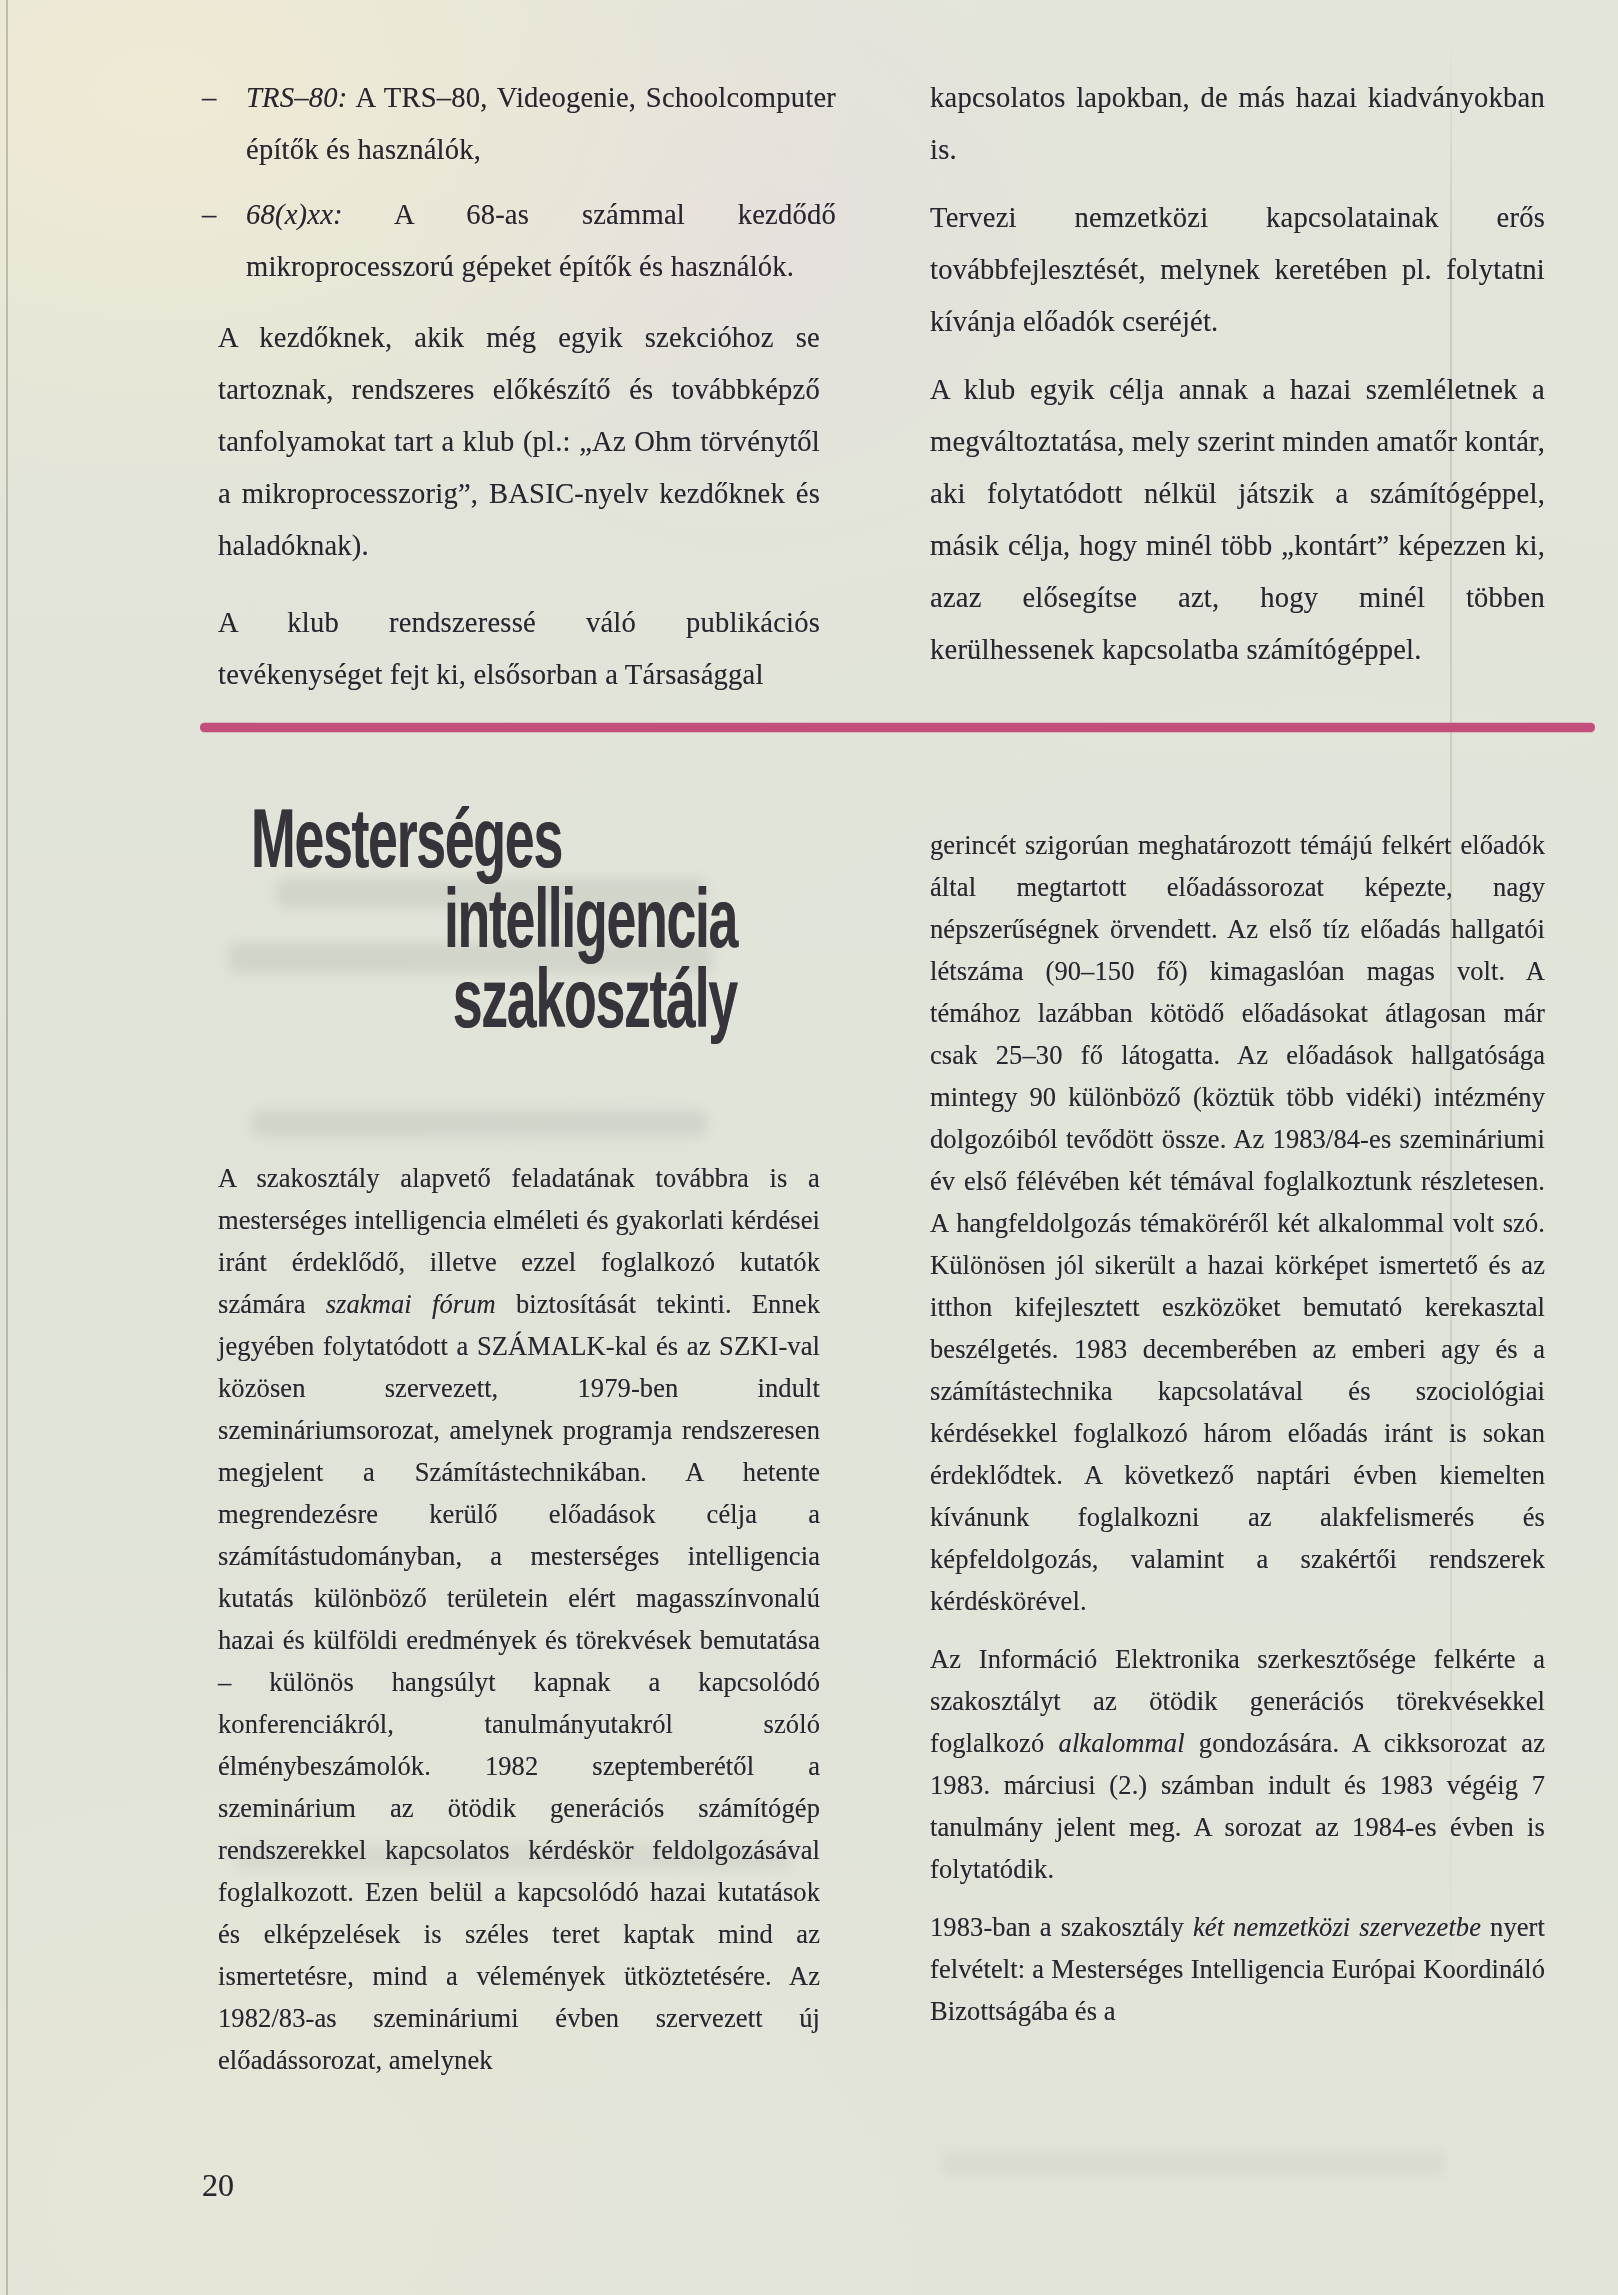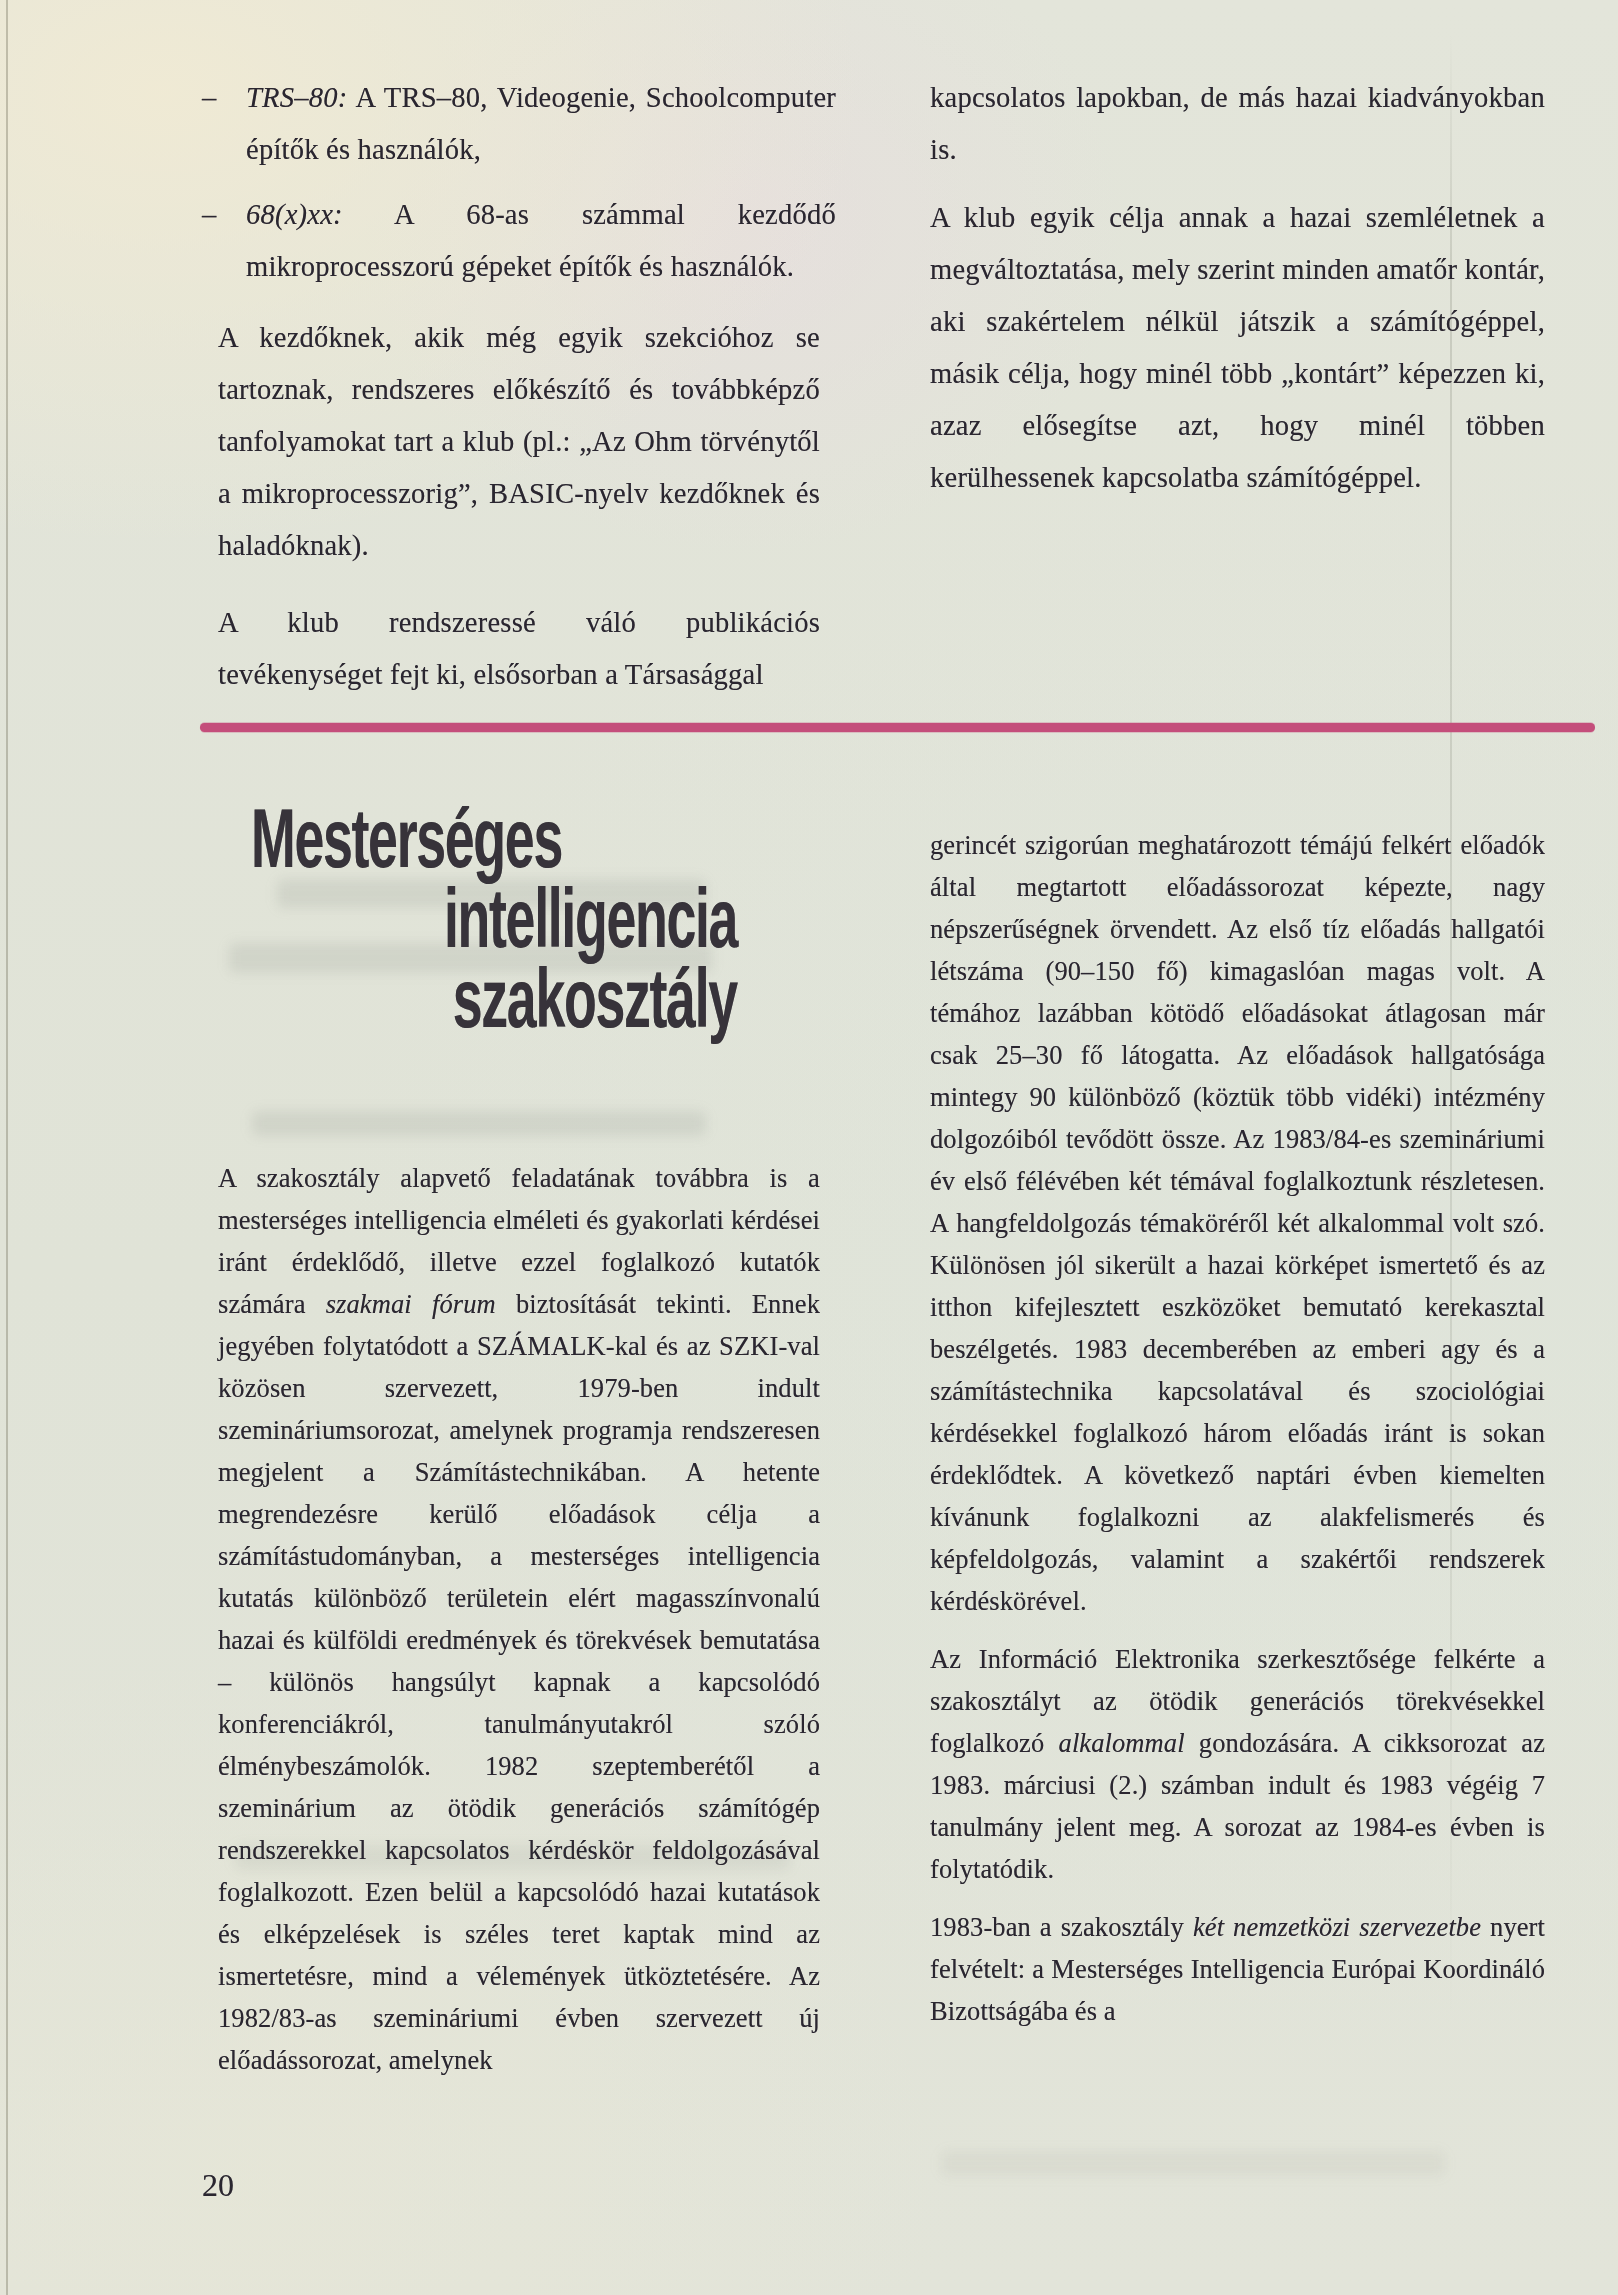--- a/index.html
+++ b/index.html
@@ -152,21 +152,22 @@
         <div class="bullet"><span class="dash">–</span><i>68(x)xx:</i> A 68-as számmal kezdődő mikroprocesszorú gépeket építők és használók.</div>
       </div>
     <div>
         <p class="para">A kezdőknek, akik még egyik szekcióhoz se tartoznak, rendszeres előkészítő és továbbképző tanfolyamokat tart a klub (pl.: „Az Ohm törvénytől a mikroprocesszorig”, BASIC-nyelv kezdőknek és haladóknak).</p>
         <p class="para">A klub rendszeressé váló publikációs tevékenységet fejt ki, elsősorban a Társasággal</p>
       </div>
   </div>
 
   <div class="top-right toptext">
       <p class="para">kapcsolatos lapokban, de más hazai kiadványokban is.</p>
-      <p class="para">A klub egyik célja annak a hazai szemléletnek a megváltoztatása, mely szerint minden amatőr kontár, aki szakértelem nélkül játszik a számítógéppel, másik célja, hogy minél több „kontárt” képezzen ki, azaz elősegítse azt, hogy minél többen kerülhessenek kapcsolatba számítógéppel.</p>
+      <p class="para">Tervezi nemzetközi kapcsolatainak erős továbbfejlesztését, melynek keretében pl. folytatni kívánja előadók cseréjét.</p>
+      <p class="para">A klub egyik célja annak a hazai szemléletnek a megváltoztatása, mely szerint minden amatőr kontár, aki folytatódott nélkül játszik a számítógéppel, másik célja, hogy minél több „kontárt” képezzen ki, azaz elősegítse azt, hogy minél többen kerülhessenek kapcsolatba számítógéppel.</p>
     </div>
 
   <div class="divider" style="background: rgb(196, 78, 123);"></div>
 
   <div class="headline">
     <div class="hl align-left"><span class="squeeze">Mesterséges</span></div>
     <div class="hl align-right"><span class="squeeze">intelligencia</span></div>
     <div class="hl align-right"><span class="squeeze">szakosztály</span></div>
   </div>
 

